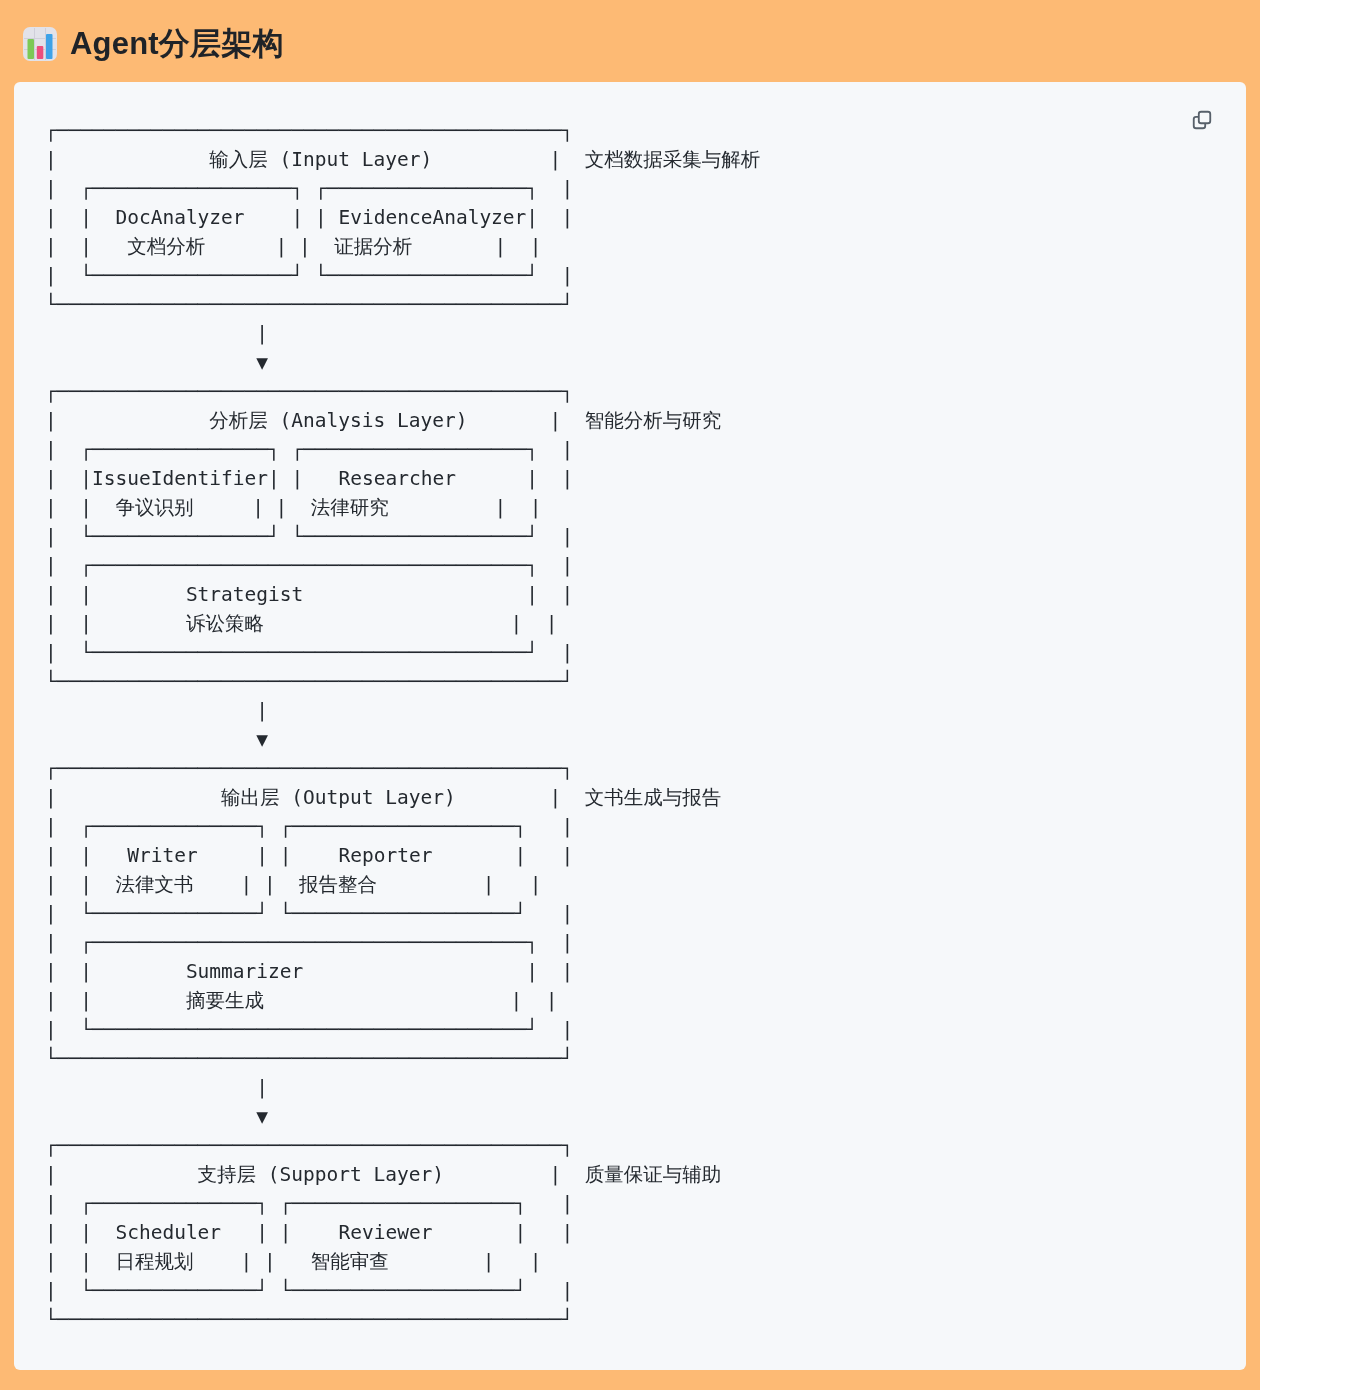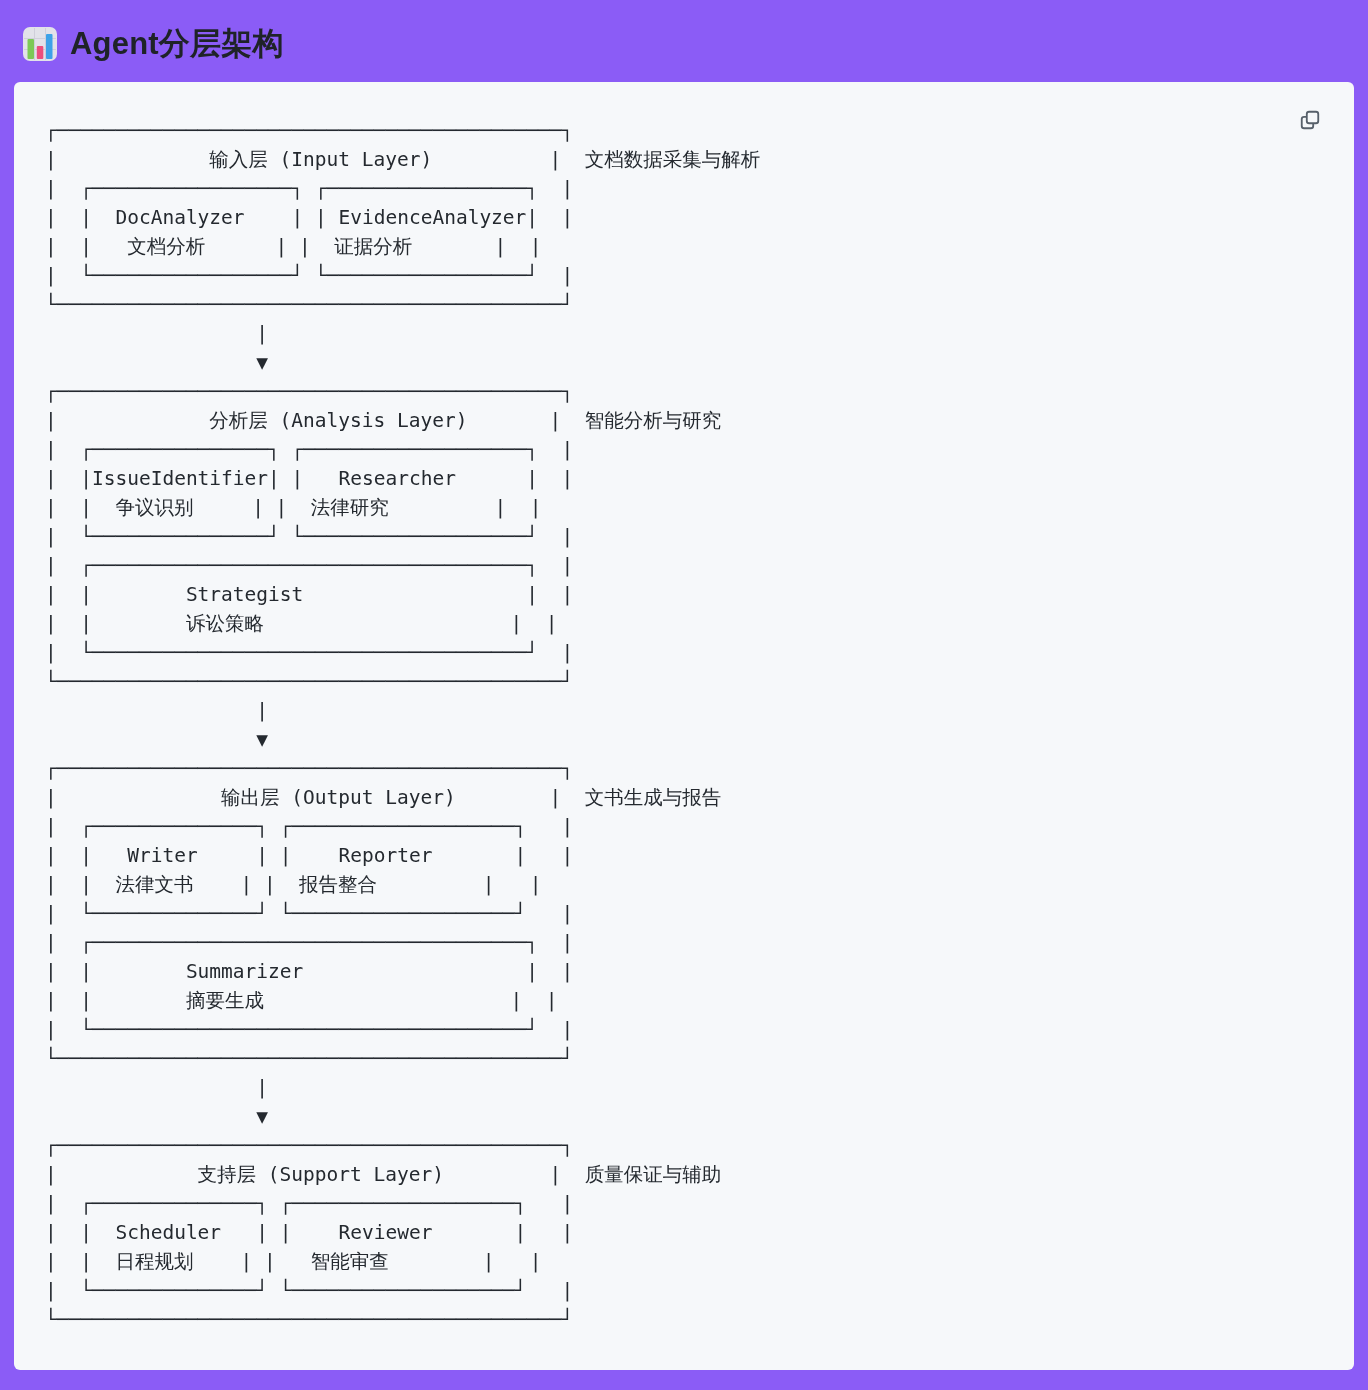--- a/index.html
+++ b/index.html
@@ -5,23 +5,23 @@
 <style>
   * { box-sizing: border-box; }
   html, body {
     margin: 0;
     padding: 0;
     background: #ffffff;
     font-family: "Liberation Sans", "DejaVu Sans", sans-serif;
     color: #1f2328;
   }
   .page {
-    width: 1368px;
+    width: 1260px;
     min-height: 1390px;
-    background: #8b5cf6;
+    background: #fdba74;
     overflow: hidden;
   }
   .doc-header {
     display: flex;
     align-items: center;
     gap: 12px;
     padding: 26px 22px 10px 22px;
   }
   .emoji-icon {
     width: 36px;

